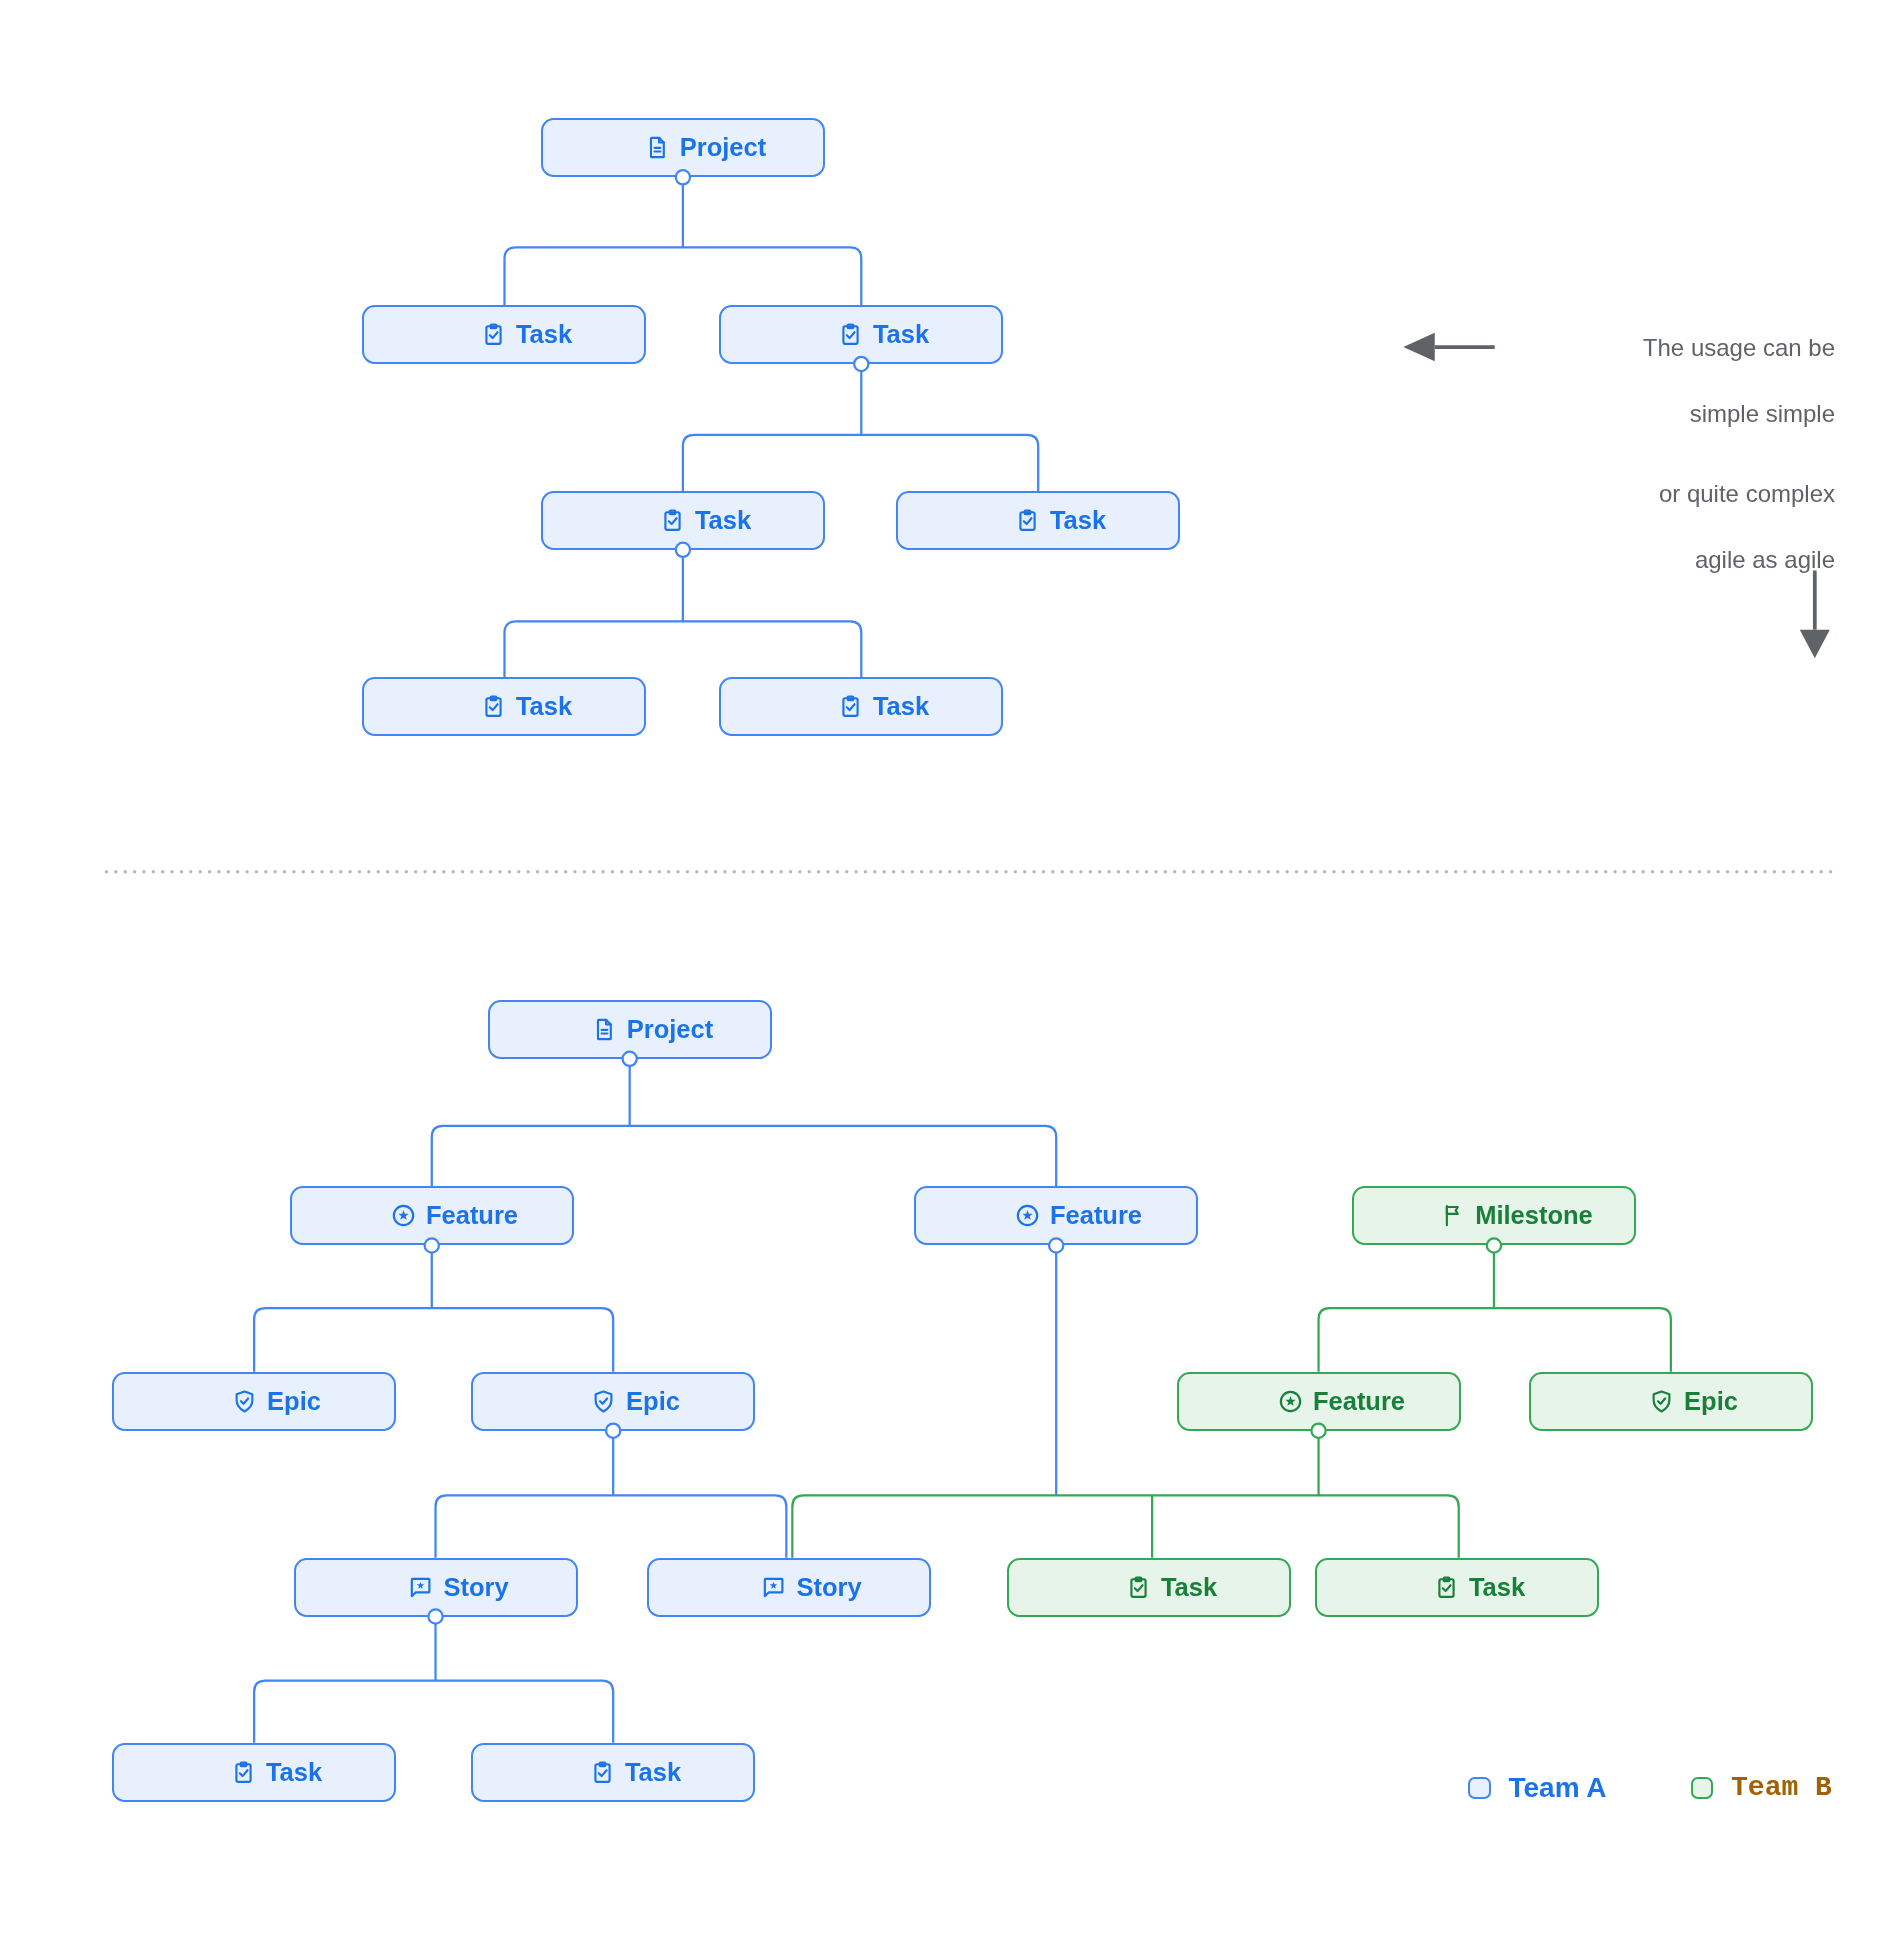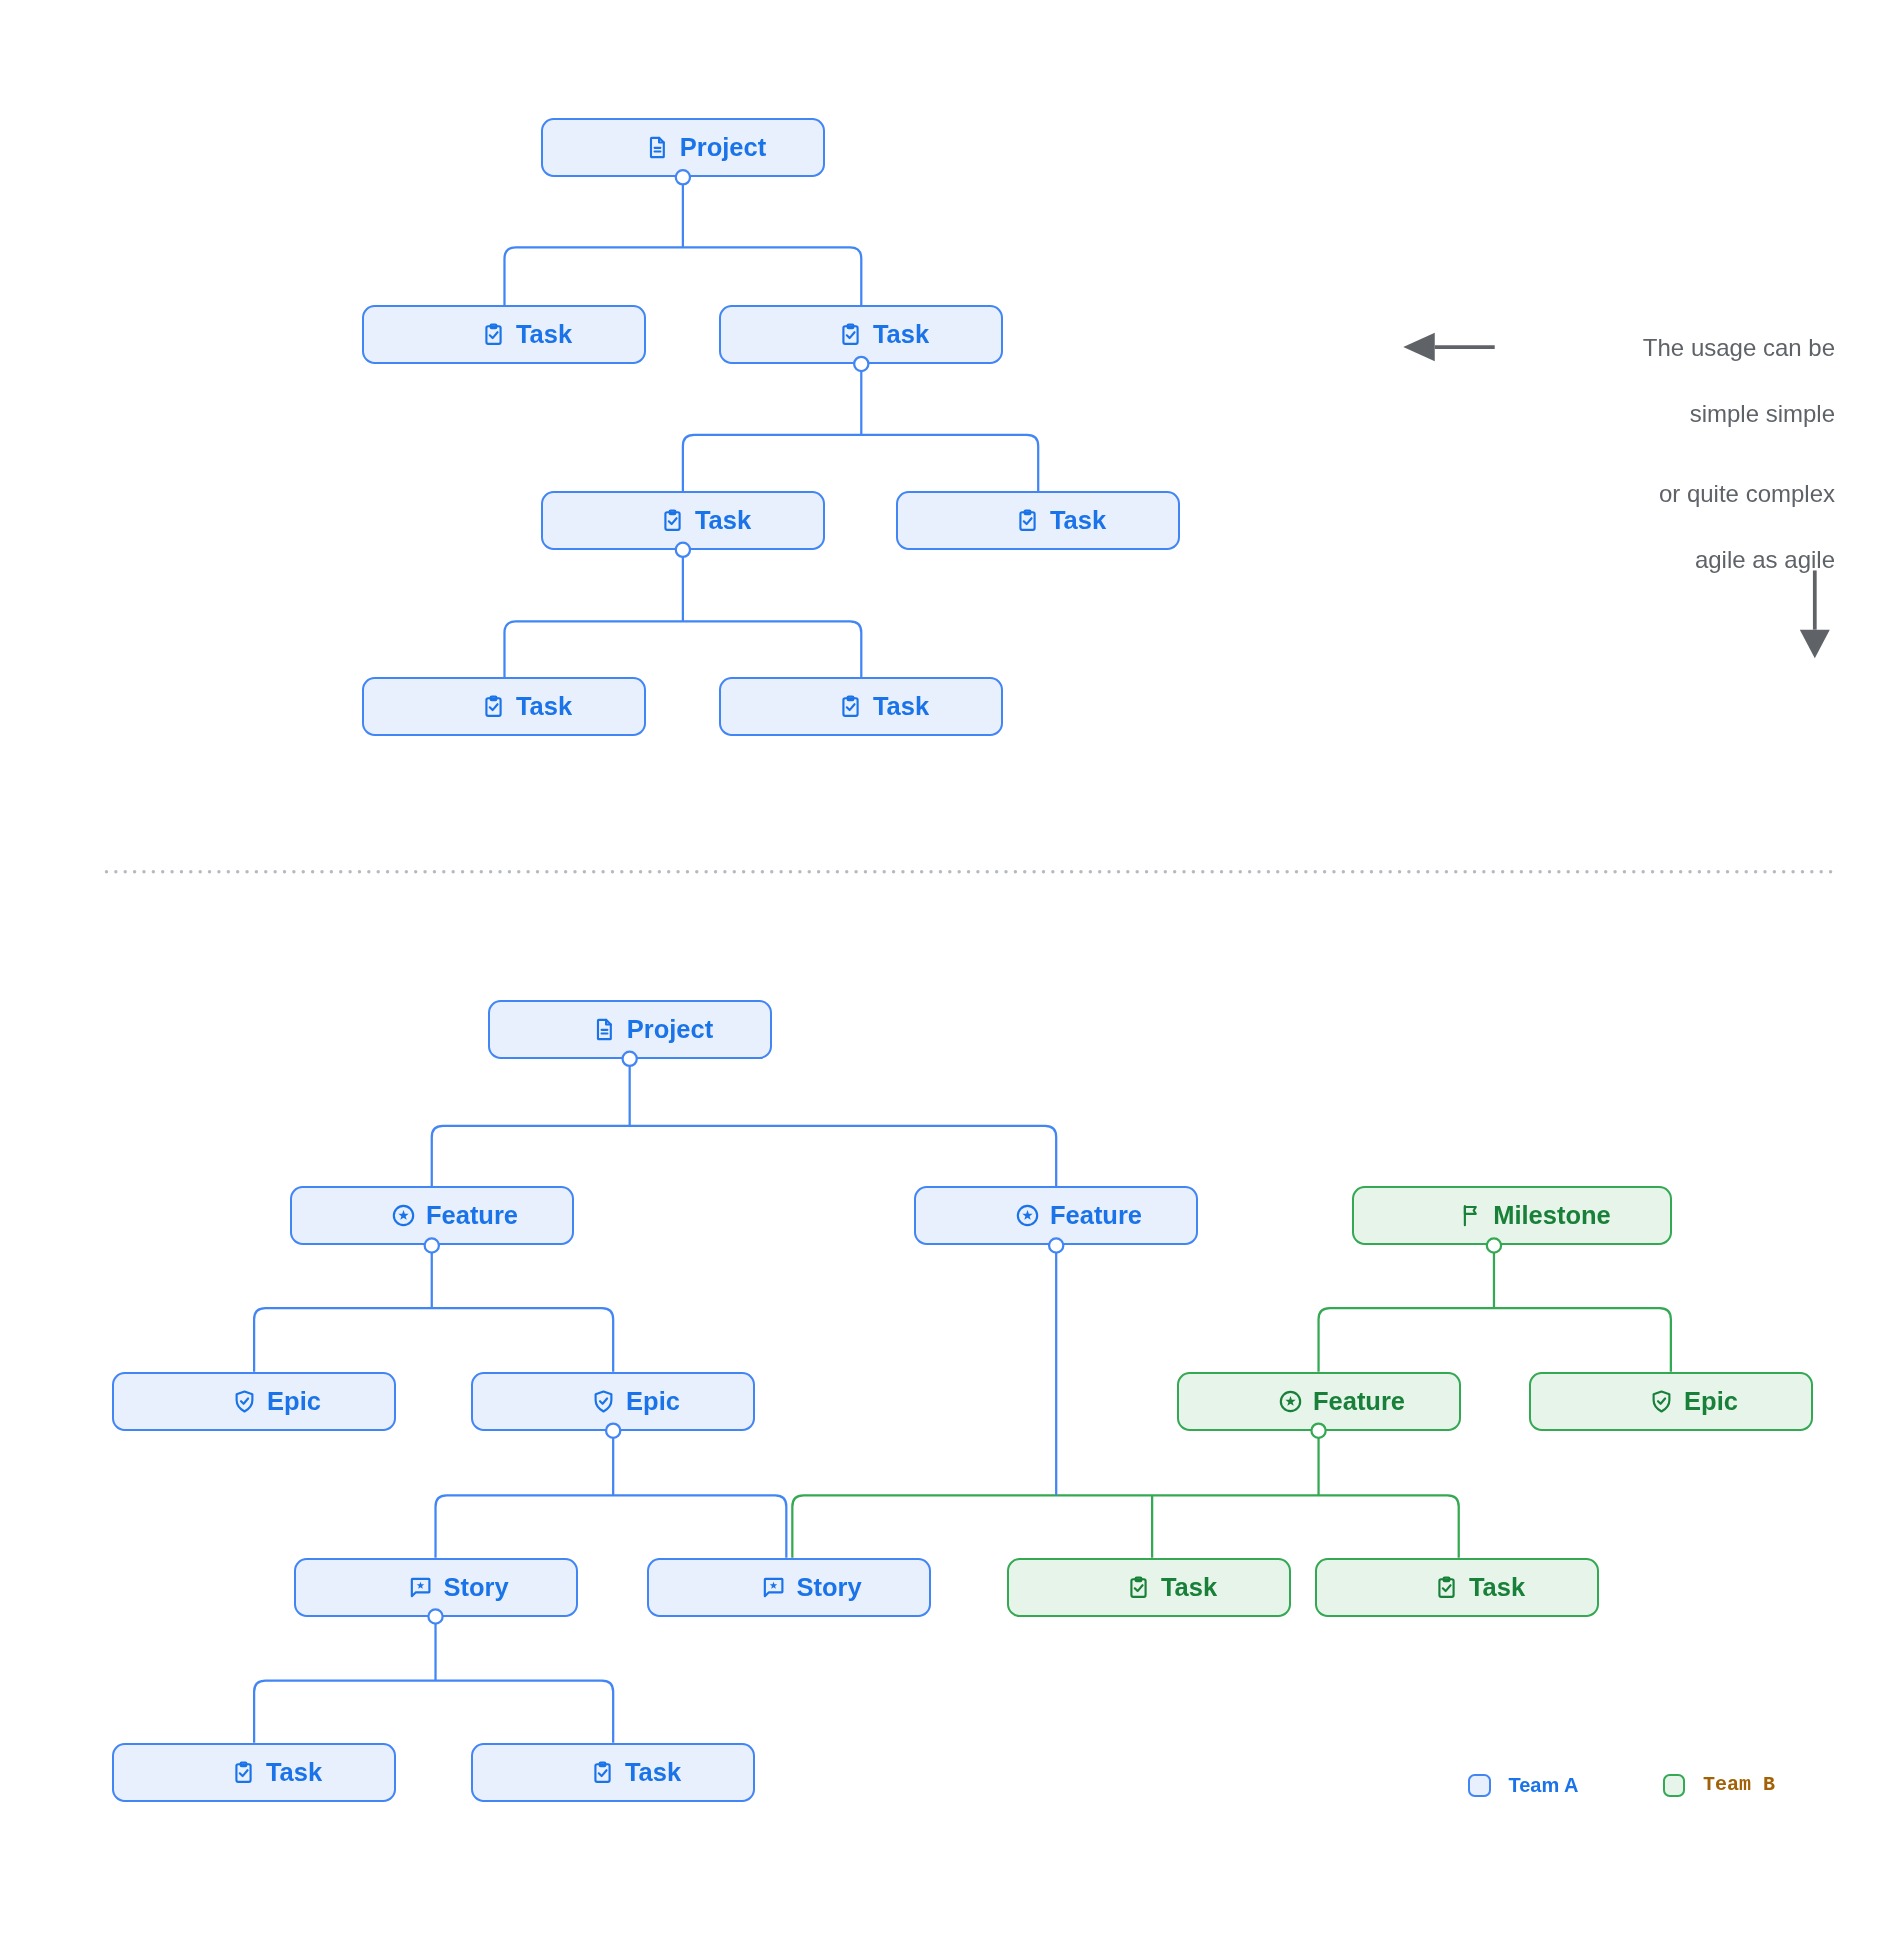--- a/index.html
+++ b/index.html
@@ -11,21 +11,21 @@
         gap:9px;border:2.2px solid;border-radius:12.7px;font-size:25.5px;font-weight:700;cursor:pointer;padding-left:44px;}
   .node .icon{display:flex;align-items:center;}
   .node .icon svg{width:27px;height:27px;display:block;}
   .annotation{position:absolute;right:63px;top:315px;text-align:right;
               font-size:24px;line-height:66px;font-weight:400;}
   .ann-block{margin:0;}
   .ann-block + .ann-block{margin-top:13.5px;}
   .legend{position:absolute;left:1468px;top:1774px;display:flex;gap:84px;align-items:center;}
   .legend-item{display:flex;align-items:center;gap:18px;}
   .chip{width:22.5px;height:22.5px;box-sizing:border-box;border:2.2px solid;border-radius:6.7px;}
-  .legend-label{font-size:20px;font-weight:700;line-height:1;}
+  .legend-label{font-size:28px;font-weight:700;line-height:1;}
 </style>
 </head>
 <body>
 
 <div id="canvas">
   <svg id="edges" class="layer" viewBox="0 0 2532 2608" width="1898" height="1955">
       <path d="M 911 246 V 330 M 673 407 V 345 Q 673 330 688 330 H 1134 Q 1149 330 1149 345 V 407" stroke="#4285f4" stroke-width="3" fill="none"></path>
       <path d="M 1149 495 V 580 M 911 655 V 595 Q 911 580 926 580 H 1370 Q 1385 580 1385 595 V 655" stroke="#4285f4" stroke-width="3" fill="none"></path>
       <path d="M 911 743 V 829 M 673 904 V 844 Q 673 829 688 829 H 1134 Q 1149 829 1149 844 V 904" stroke="#4285f4" stroke-width="3" fill="none"></path>
       <path d="M 840 1422 V 1502 M 576 1583 V 1517 Q 576 1502 591 1502 H 1394 Q 1409 1502 1409 1517 V 1583" stroke="#4285f4" stroke-width="3" fill="none"></path>
@@ -128,21 +128,21 @@
       </div>
       <div class="node" style="left: 914px; top: 1186px; width: 284px; height: 59px; border-color: rgb(66, 133, 244); background: rgb(232, 240, 254); color: rgb(26, 115, 232);">
         <span class="icon">
           <svg viewBox="0 0 24 24" fill="none" stroke="currentColor" stroke-width="1.9" stroke-linecap="round" stroke-linejoin="round">
             <circle cx="12" cy="12" r="8.6"></circle>
             <path fill="currentColor" stroke="none" d="M12 7.2 13.18 10.38 16.57 10.52 13.9 12.62 14.82 15.88 12 14 9.18 15.88 10.1 12.62 7.43 10.52 10.82 10.38Z"></path>
           </svg>
         </span>
         <span>Feature</span>
       </div>
-      <div class="node" style="left: 1352px; top: 1186px; width: 320px; height: 59px; border-color: rgb(52, 168, 83); background: rgb(230, 244, 234); color: rgb(24, 128, 56);">
+      <div class="node" style="left: 1352px; top: 1186px; width: 284px; height: 59px; border-color: rgb(52, 168, 83); background: rgb(230, 244, 234); color: rgb(24, 128, 56);">
         <span class="icon">
           <svg viewBox="0 0 24 24" fill="none" stroke="currentColor" stroke-width="1.9" stroke-linecap="round" stroke-linejoin="round">
             <path d="M7 20.6V3.6"></path>
             <path d="M7 4.4h9.7l-1.9 3.1 1.9 3.1H7z"></path>
           </svg>
         </span>
         <span>Milestone</span>
       </div>
       <div class="node" style="left: 112px; top: 1372px; width: 284px; height: 59px; border-color: rgb(66, 133, 244); background: rgb(232, 240, 254); color: rgb(26, 115, 232);">
         <span class="icon">

